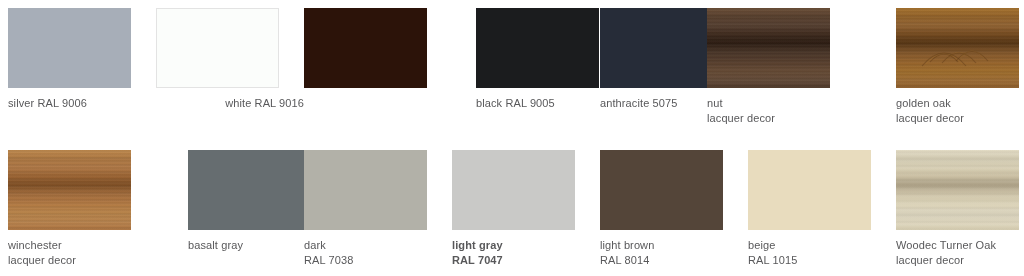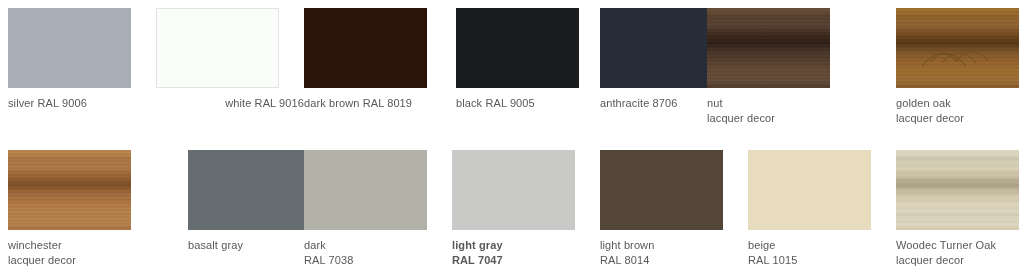--- a/index.html
+++ b/index.html
@@ -104,29 +104,28 @@
     <div class="swatch-cell" style="left: 8px; top: 8px;">
       <div class="swatch-chip" style="width: 123px; height: 80px; background-color: rgb(167, 174, 184);"></div>
       <div class="swatch-label" style="color: rgb(88, 88, 90);"><span>silver RAL 9006</span></div>
     </div>
     <div class="swatch-cell" style="left: 156px; top: 8px; text-align: right;">
       <div class="swatch-chip bordered" style="width: 123px; height: 80px; background-color: rgb(251, 253, 251);"></div>
       <div class="swatch-label" style="color: rgb(88, 88, 90);"><span>white RAL 9016</span></div>
     </div>
     <div class="swatch-cell" style="left: 304px; top: 8px;">
       <div class="swatch-chip" style="width: 123px; height: 80px; background-color: rgb(44, 19, 9);"></div>
-      <div class="swatch-label" style="color: rgb(88, 88, 90);"><span>dark brown RAL 8019</span></div>
     </div>
-    <div class="swatch-cell" style="left: 456px; top: 8px;">
+    <div class="swatch-cell" style="left: 476px; top: 8px;">
       <div class="swatch-chip" style="width: 123px; height: 80px; background-color: rgb(27, 28, 30);"></div>
       <div class="swatch-label" style="color: rgb(88, 88, 90);"><span>black RAL 9005</span></div>
     </div>
     <div class="swatch-cell" style="left: 600px; top: 8px;">
       <div class="swatch-chip" style="width: 123px; height: 80px; background-color: rgb(38, 44, 56);"></div>
-      <div class="swatch-label" style="color: rgb(88, 88, 90);"><span>anthracite 8706</span></div>
+      <div class="swatch-label" style="color: rgb(88, 88, 90);"><span>anthracite 5075</span></div>
     </div>
     <div class="swatch-cell" style="left: 707px; top: 8px;">
       <div class="swatch-chip" style="width: 123px; height: 80px; background-color: rgb(76, 53, 38);">
         <div class="wood-base" style="background: linear-gradient(rgb(107, 79, 56) 0%, rgb(76, 53, 38) 22%, rgb(48, 31, 20) 44%, rgb(76, 53, 38) 62%, rgb(107, 79, 56) 80%, rgb(76, 53, 38) 100%);"></div>
         <div class="wood-grain grain-bands"></div>
         <div class="wood-grain grain-fine"></div>
       </div>
       <div class="swatch-label" style="color: rgb(88, 88, 90);"><span>nut</span><span class="line2">lacquer decor</span></div>
     </div>
     <div class="swatch-cell" style="left: 896px; top: 8px;">

